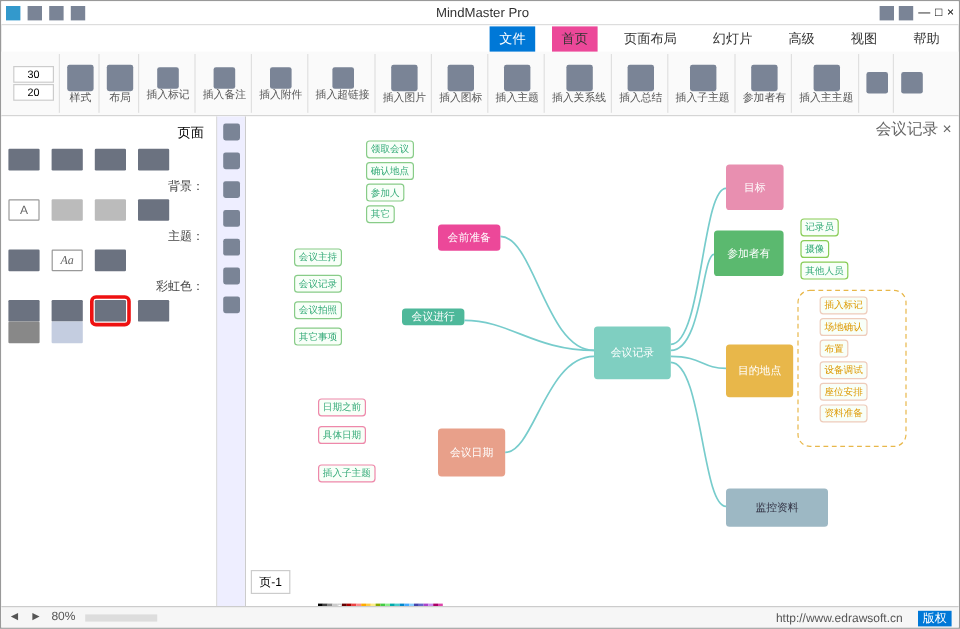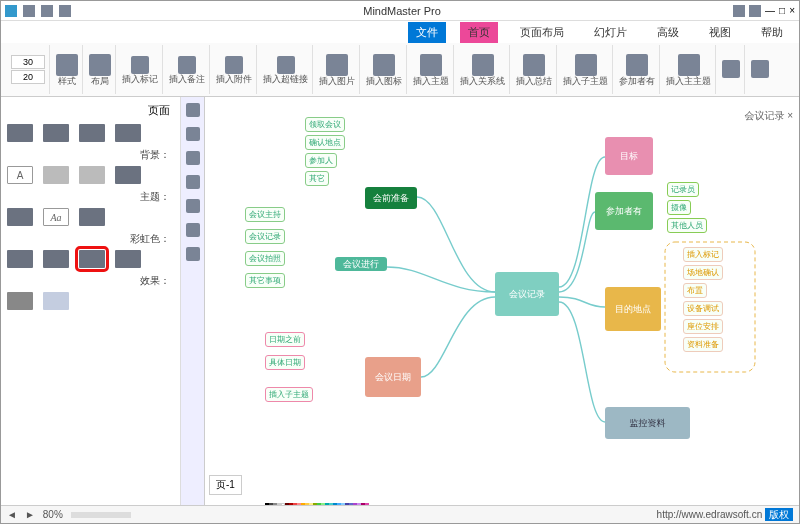--- a/index.html
+++ b/index.html
@@ -162,42 +162,41 @@
       <div class="thumb txt" style="font-family:serif;font-style:italic">Aa</div>
       <div class="thumb"></div>
     </div>
     <div class="section-label">彩虹色：</div>
     <div class="thumbs">
       <div class="thumb"></div>
       <div class="thumb"></div>
       <div class="thumb redbox"></div>
       <div class="thumb"></div>
     </div>
-    <div class="section-label">效果：</div>
     <div class="thumbs">
       <div class="thumb" style="background:#888"></div>
       <div class="thumb" style="background:#c4cde0"></div>
     </div>
     <div class="vtoolbar">
       <div class="vi"></div>
       <div class="vi"></div>
       <div class="vi"></div>
       <div class="vi"></div>
       <div class="vi"></div>
       <div class="vi"></div>
       <div class="vi"></div>
     </div>
   </div>
 
   <div class="canvas">
-    <div style="position:absolute;top:12px;right:6px;font-size:10px;color:#666">会议记录 ×</div>
+    <div style="position:absolute;top:2px;right:6px;font-size:13px;color:#666">会议记录 ×</div>
 
     <div class="node" style="left:290px;top:175px;width:64px;height:44px;background:#7fcfc1">会议记录</div>
 
-    <div class="node" style="left:160px;top:90px;width:52px;height:22px;background:#15803d">会前准备</div>
+    <div class="node" style="left:160px;top:90px;width:52px;height:22px;background:#ec4899">会前准备</div>
     <div class="small" style="left:100px;top:20px">领取会议</div>
     <div class="small" style="left:100px;top:38px">确认地点</div>
     <div class="small" style="left:100px;top:56px">参加人</div>
     <div class="small" style="left:100px;top:74px">其它</div>
 
     <div class="node" style="left:130px;top:160px;width:52px;height:14px;background:#4eb89a">会议进行</div>
     <div class="small" style="left:40px;top:110px">会议主持</div>
     <div class="small" style="left:40px;top:132px">会议记录</div>
     <div class="small" style="left:40px;top:154px">会议拍照</div>
     <div class="small" style="left:40px;top:176px">其它事项</div>
@@ -270,15 +269,15 @@
 
 <div class="statusbar">
   <div style="display:flex;gap:8px;align-items:center">
     <span>◄</span>
     <span>►</span>
     <span>80%</span>
     <span style="width:60px;height:6px;background:#ddd;display:inline-block"></span>
   </div>
   <div>
     <span>http://www.edrawsoft.cn</span>
-    <span style="background:#0078d7;color:#fff;padding:1px 4px;margin-left:0">版权</span>
+    <span style="background:#0078d7;color:#fff;padding:1px 4px;margin-left:10px">版权</span>
   </div>
 </div>
 
 </body></html>

